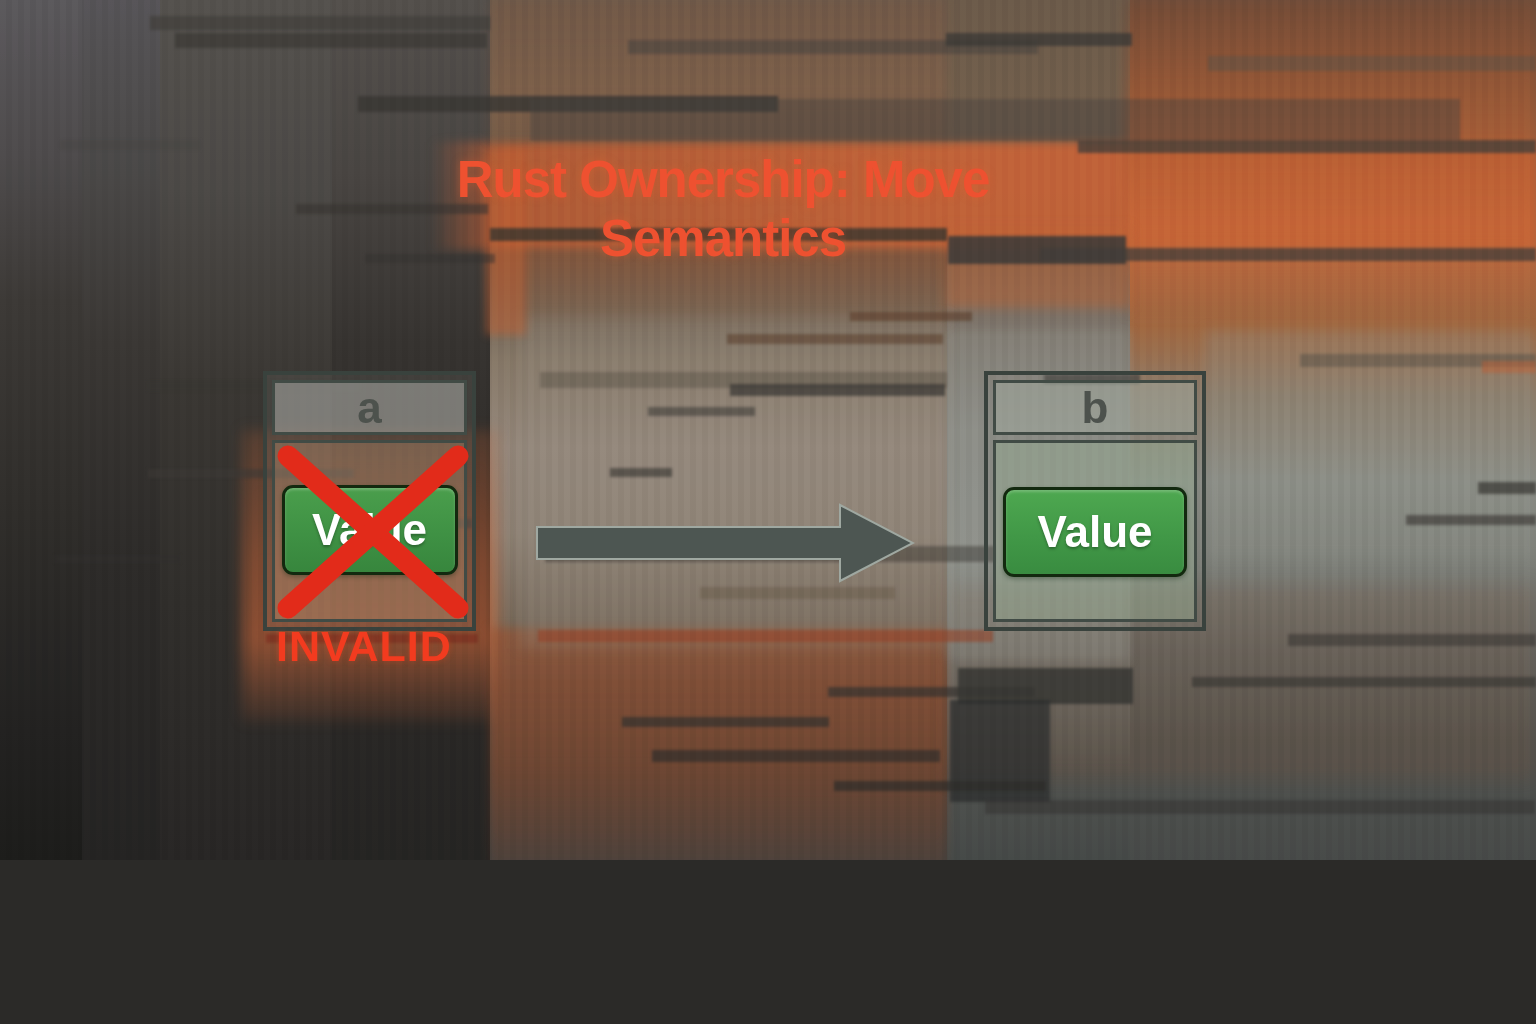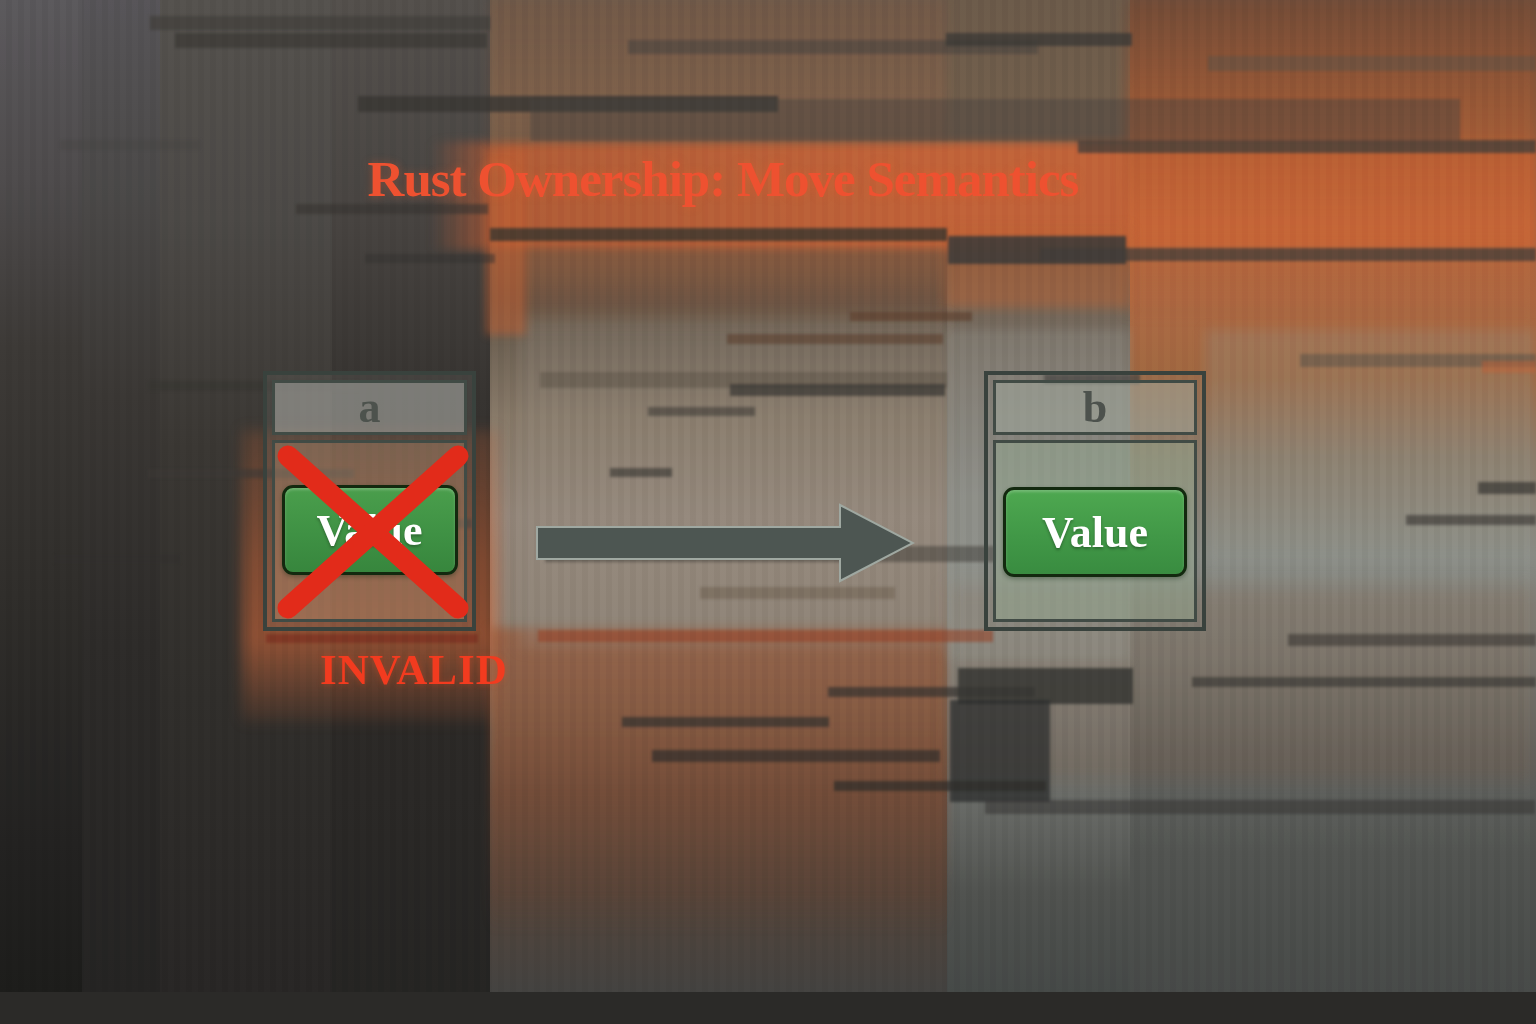--- a/index.html
+++ b/index.html
@@ -1,18 +1,18 @@
 <!DOCTYPE html>
 <html><head>
 <meta charset="utf-8">
 <style>
   html,body{margin:0;padding:0;background:#2b2a28;}
   .stage{
-    position:relative;width:1536px;height:992px;overflow:hidden;
-    font-family:Liberation Serif, serif;
+    position:relative;width:1536px;height:860px;overflow:hidden;
+    font-family:Liberation Sans, sans-serif;
     background:linear-gradient(180deg,#5d5b59 0%,#52504e 20%,#45423f 45%,#4a4845 62%,#4e504e 78%,#424645 100%);
   }
   .bg,.bg *{position:absolute;pointer-events:none;}
   .bg{inset:0;}
   .col{top:0;bottom:0;}
   .grain{
     inset:0;
     background:repeating-linear-gradient(90deg,rgba(255,255,255,.015) 0 6px,rgba(0,0,0,.022) 6px 12px);
     mix-blend-mode:overlay;
   }
@@ -52,23 +52,23 @@
     text-shadow:0 2px 3px rgba(0,0,0,.3);
   }
   .box-b .value-chip{width:184px;top:44px;background:linear-gradient(180deg,#4ea850 0%,#419847 55%,#398c40 100%);}
   .cross-svg{position:absolute;left:270px;top:444px;z-index:6;}
   .arrow-svg{position:absolute;left:535px;top:483px;z-index:4;}
   .move-label{
     position:absolute;left:616px;top:454px;width:200px;text-align:center;
     font-size:42px;font-weight:bold;color:#404843;z-index:4;opacity:.92;
   }
   .invalid-label{
-    position:absolute;left:276px;top:645px;
+    position:absolute;left:276px;top:622px;
     font-size:43px;font-weight:bold;letter-spacing:1px;color:#f23b1f;
-    z-index:6;text-shadow:0 0 6px rgba(240,70,30,.35);margin-left:44px;
+    z-index:6;text-shadow:0 0 6px rgba(240,70,30,.35);
   }
 </style>
 </head>
 <body>
 
 <div class="stage">
 
   <div class="bg">
       <div class="col" style="left: 0px; width: 82px; background: linear-gradient(rgb(90, 88, 91), rgb(78, 75, 76) 18%, rgb(60, 57, 54) 35%, rgb(47, 45, 42) 60%, rgb(34, 33, 32) 85%, rgb(28, 28, 26)); top: 0px; bottom: 0px; height: auto;"></div>
       <div class="col" style="left: 82px; width: 78px; background: linear-gradient(rgb(86, 84, 87), rgb(74, 72, 71) 20%, rgb(58, 55, 52) 40%, rgb(45, 43, 41) 65%, rgb(36, 35, 34)); top: 0px; bottom: 0px; height: auto;"></div>

